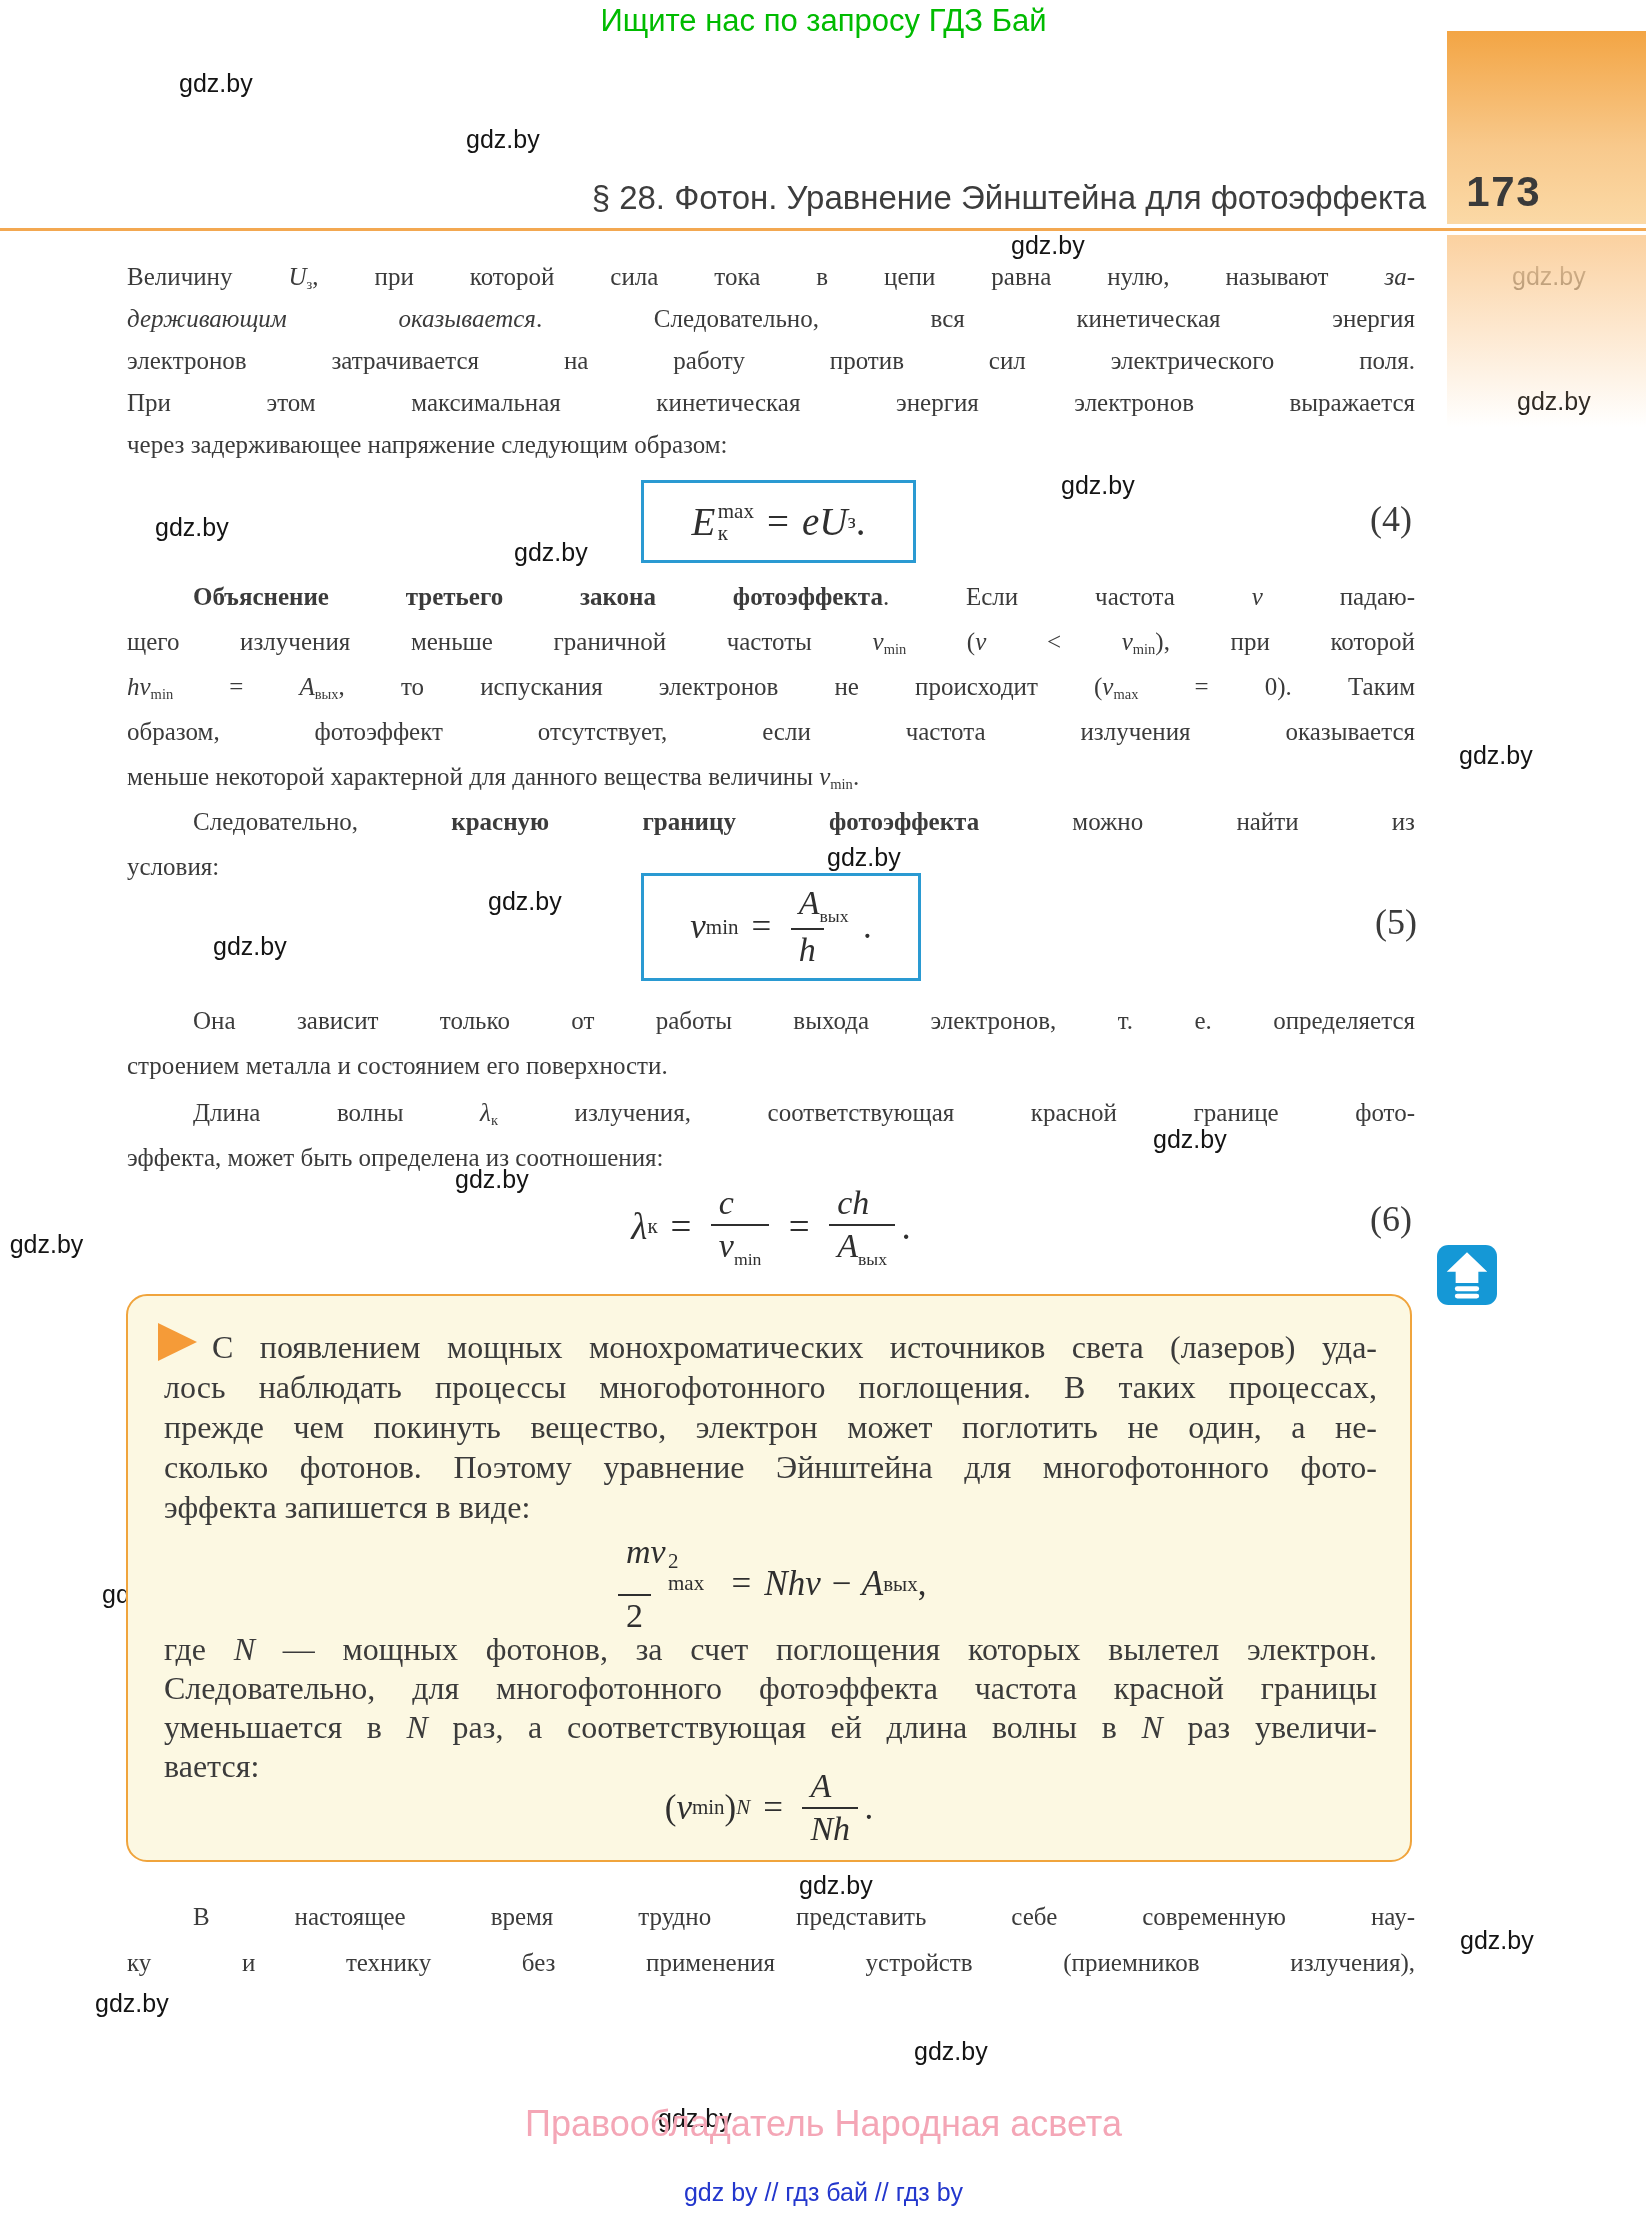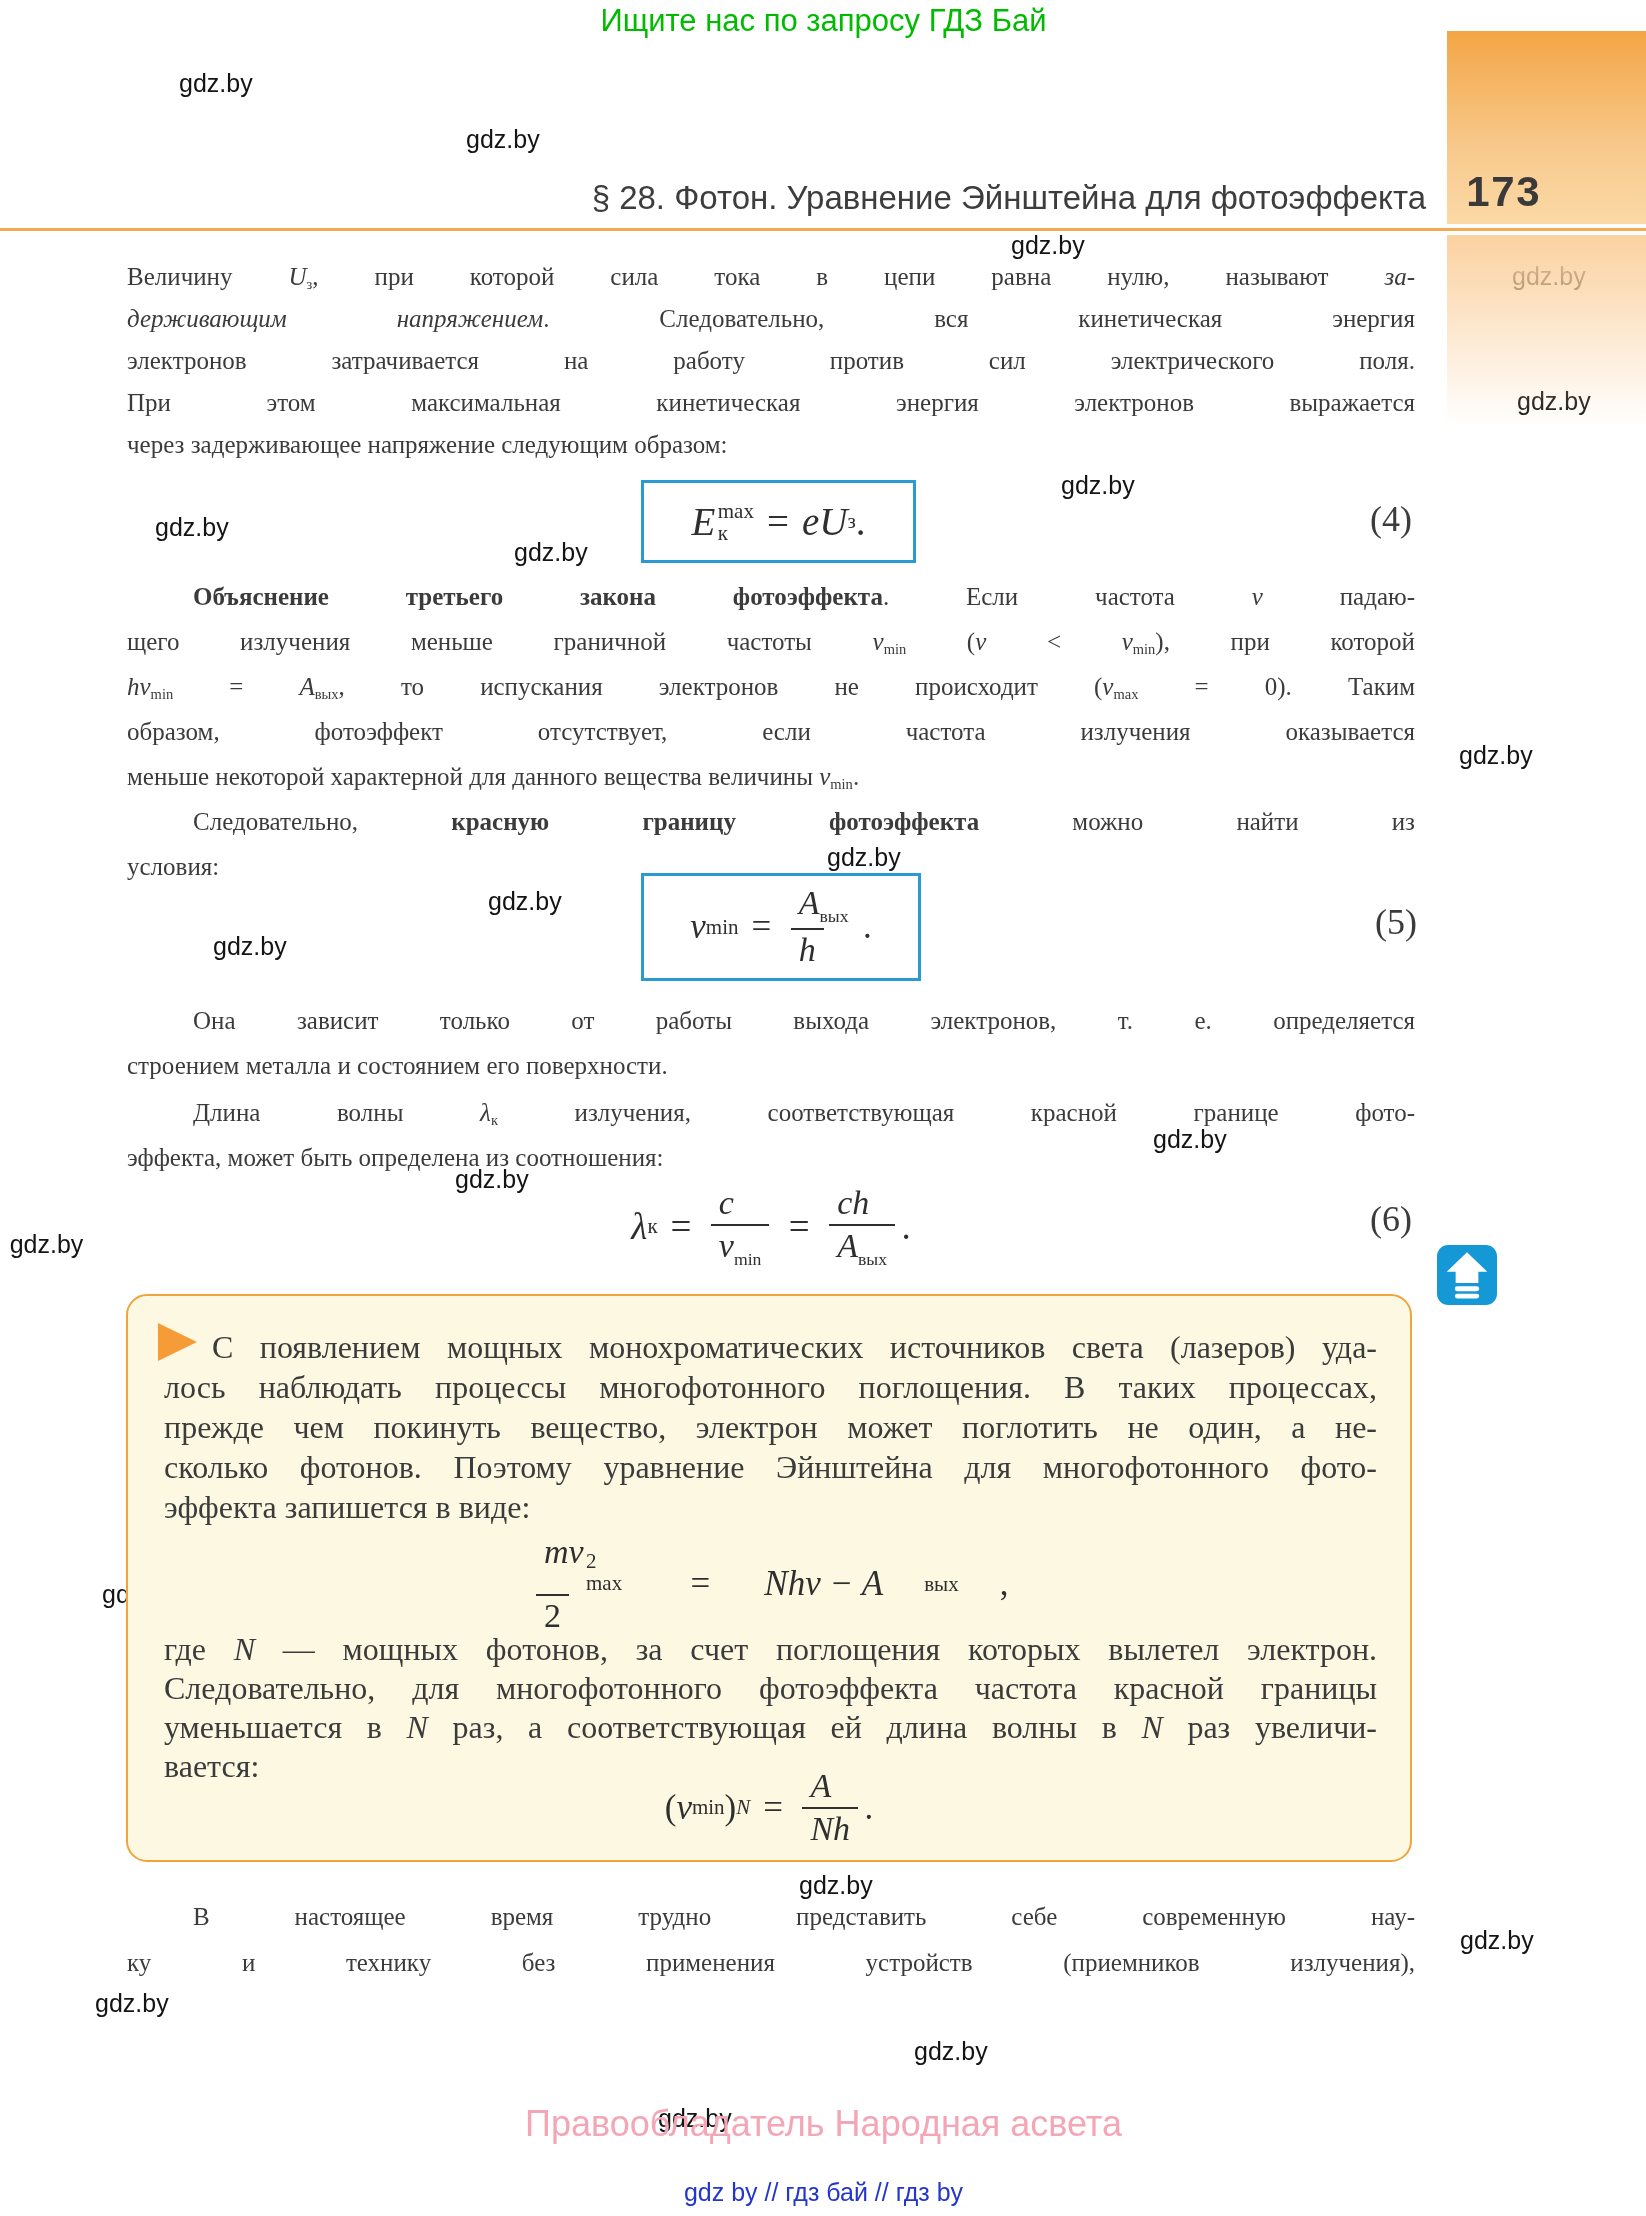--- a/index.html
+++ b/index.html
@@ -53,21 +53,21 @@
   .tri{position:absolute;left:30px;top:27px;width:0;height:0;
        border-left:39px solid #f59b38;border-top:19.3px solid transparent;border-bottom:19.3px solid transparent;}
   .bpara{position:absolute;left:36px;width:1213px;}
   .bln{font-size:32px;text-align:justify;text-align-last:justify;overflow:hidden;}
   #bp1 .bln{height:40px;line-height:40px;}
   #bp2 .bln{height:39px;line-height:39px;}
   .bln.last{text-align-last:left;}
   .bln.bind{padding-left:48px;}
   .bfr{position:absolute;left:0;width:100%;display:flex;align-items:center;justify-content:center;
        font-size:35px;color:#2f2f2f;}
-  #fmv{top:236px;gap:41px;}
+  #fmv{top:236px;}
   #fnm{top:470px;}
   
   .upicon{position:absolute;left:1437px;top:1245px;width:60px;height:60px;cursor:pointer;}
   
   .copy{position:absolute;left:0;right:0;top:2058px;text-align:center;
         font-family:"Liberation Sans",sans-serif;font-size:36px;color:var(--pink,#f4a6b6);margin-top:45px;}
   .links{position:absolute;left:0;right:0;top:2178px;text-align:center;
          font-family:"Liberation Sans",sans-serif;font-size:25px;color:var(--footer-blue,#2337cd);}
 </style>
 </head>
@@ -104,21 +104,21 @@
 
   <div class="pagebar">
     <div class="pagenum">173</div>
   </div>
   <div class="title">§ 28. Фотон. Уравнение Эйнштейна для фотоэффекта</div>
   <div class="divider"></div>
   <div class="pagebar2"></div>
 
   <div class="para lh52" style="top:256px">
     <div class="ln"><span>Величину </span><span class="sg-i">U</span><span class="sg-sub">з</span><span>, при которой сила тока в цепи равна нулю, называют </span><span class="sg-i">за-</span></div>
-    <div class="ln"><span class="sg-i">держивающим напряжением</span><span>. Следовательно, вся кинетическая энергия</span></div>
+    <div class="ln"><span class="sg-i">держивающим оказывается</span><span>. Следовательно, вся кинетическая энергия</span></div>
     <div class="ln"><span>электронов затрачивается на работу против сил электрического поля.</span></div>
     <div class="ln"><span>При этом максимальная кинетическая энергия электронов выражается</span></div>
     <div class="ln last"><span>через задерживающее напряжение следующим образом:</span></div>
   </div>
 
   <div class="fbox" id="f4" style="left:641px;top:480px;width:269px;height:77px">
     <span class="fit">E</span>
       <span class="stk">
         <span class="up">max</span>
         <span class="dn">к</span>

